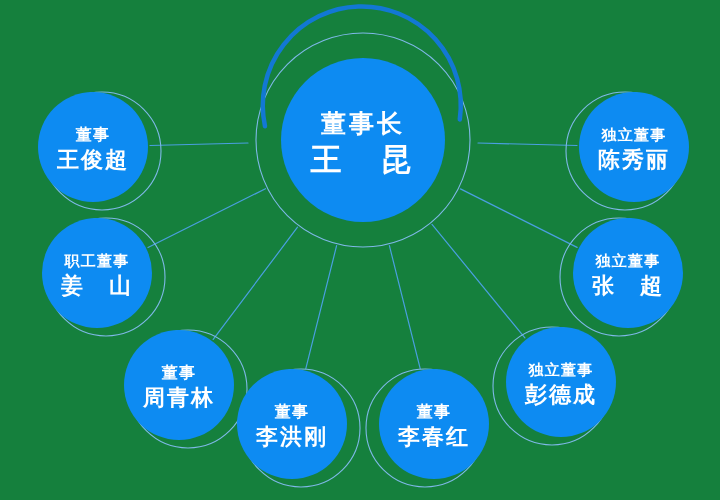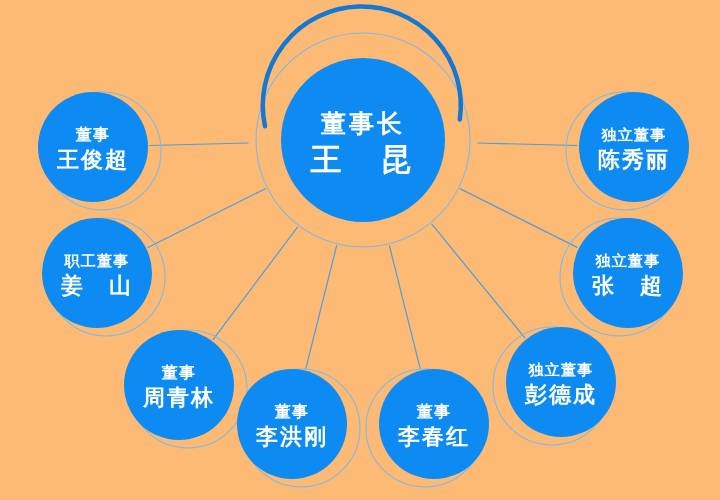--- a/index.html
+++ b/index.html
@@ -10,21 +10,21 @@
   body {
     width: 720px;
     height: 500px;
     overflow: hidden;
     font-family: "Liberation Serif", "DejaVu Serif", serif;
   }
   #board {
     position: relative;
     width: 720px;
     height: 500px;
-    background: #fdba74;
+    background: #15803d;
   }
   #diagram {
     position: absolute;
     top: 0;
     left: 0;
     width: 720px;
     height: 500px;
     display: block;
   }
   .node-title {

